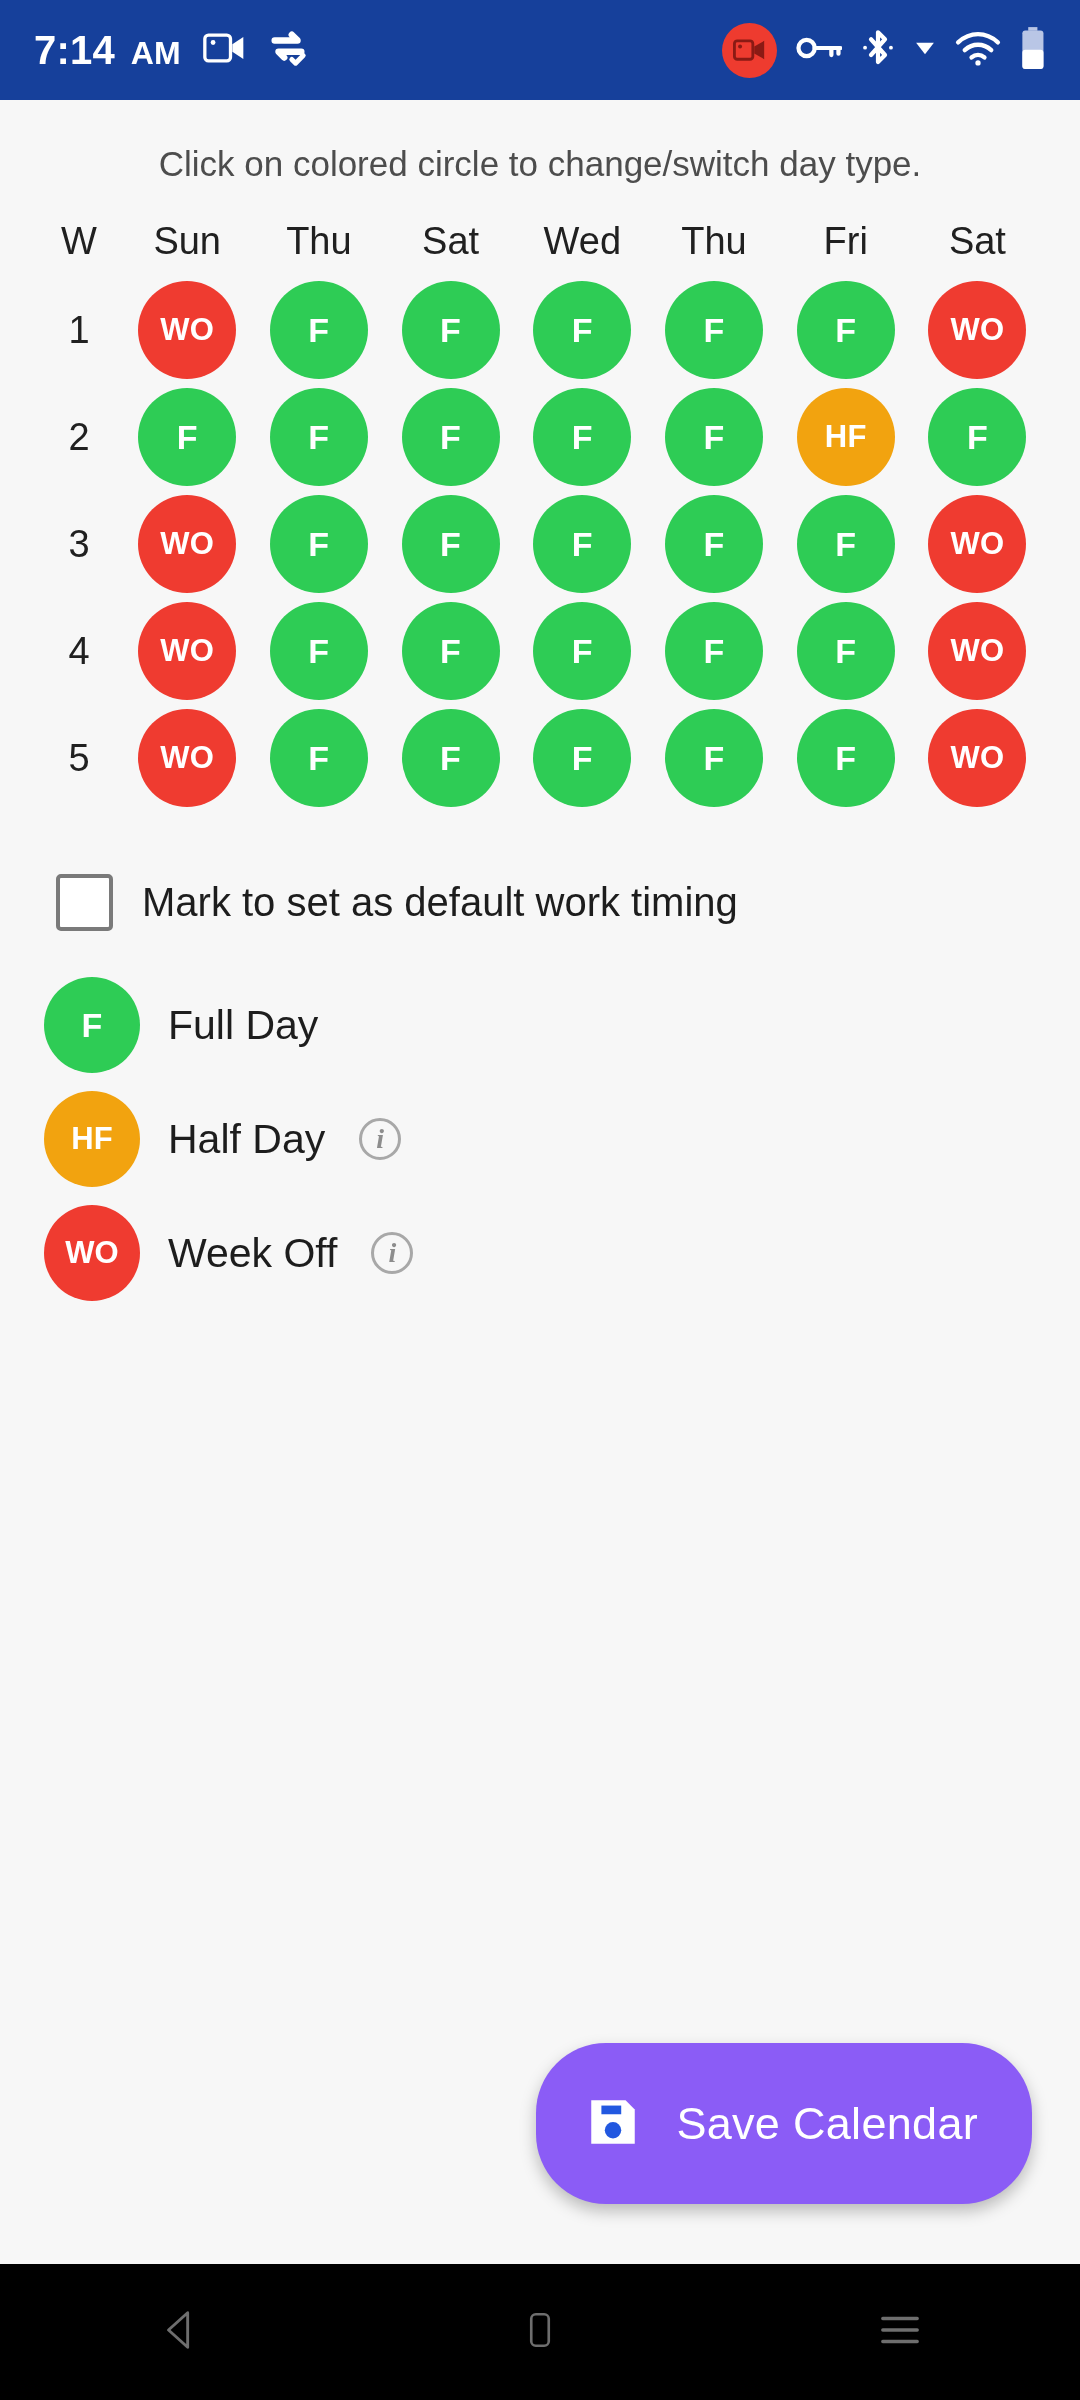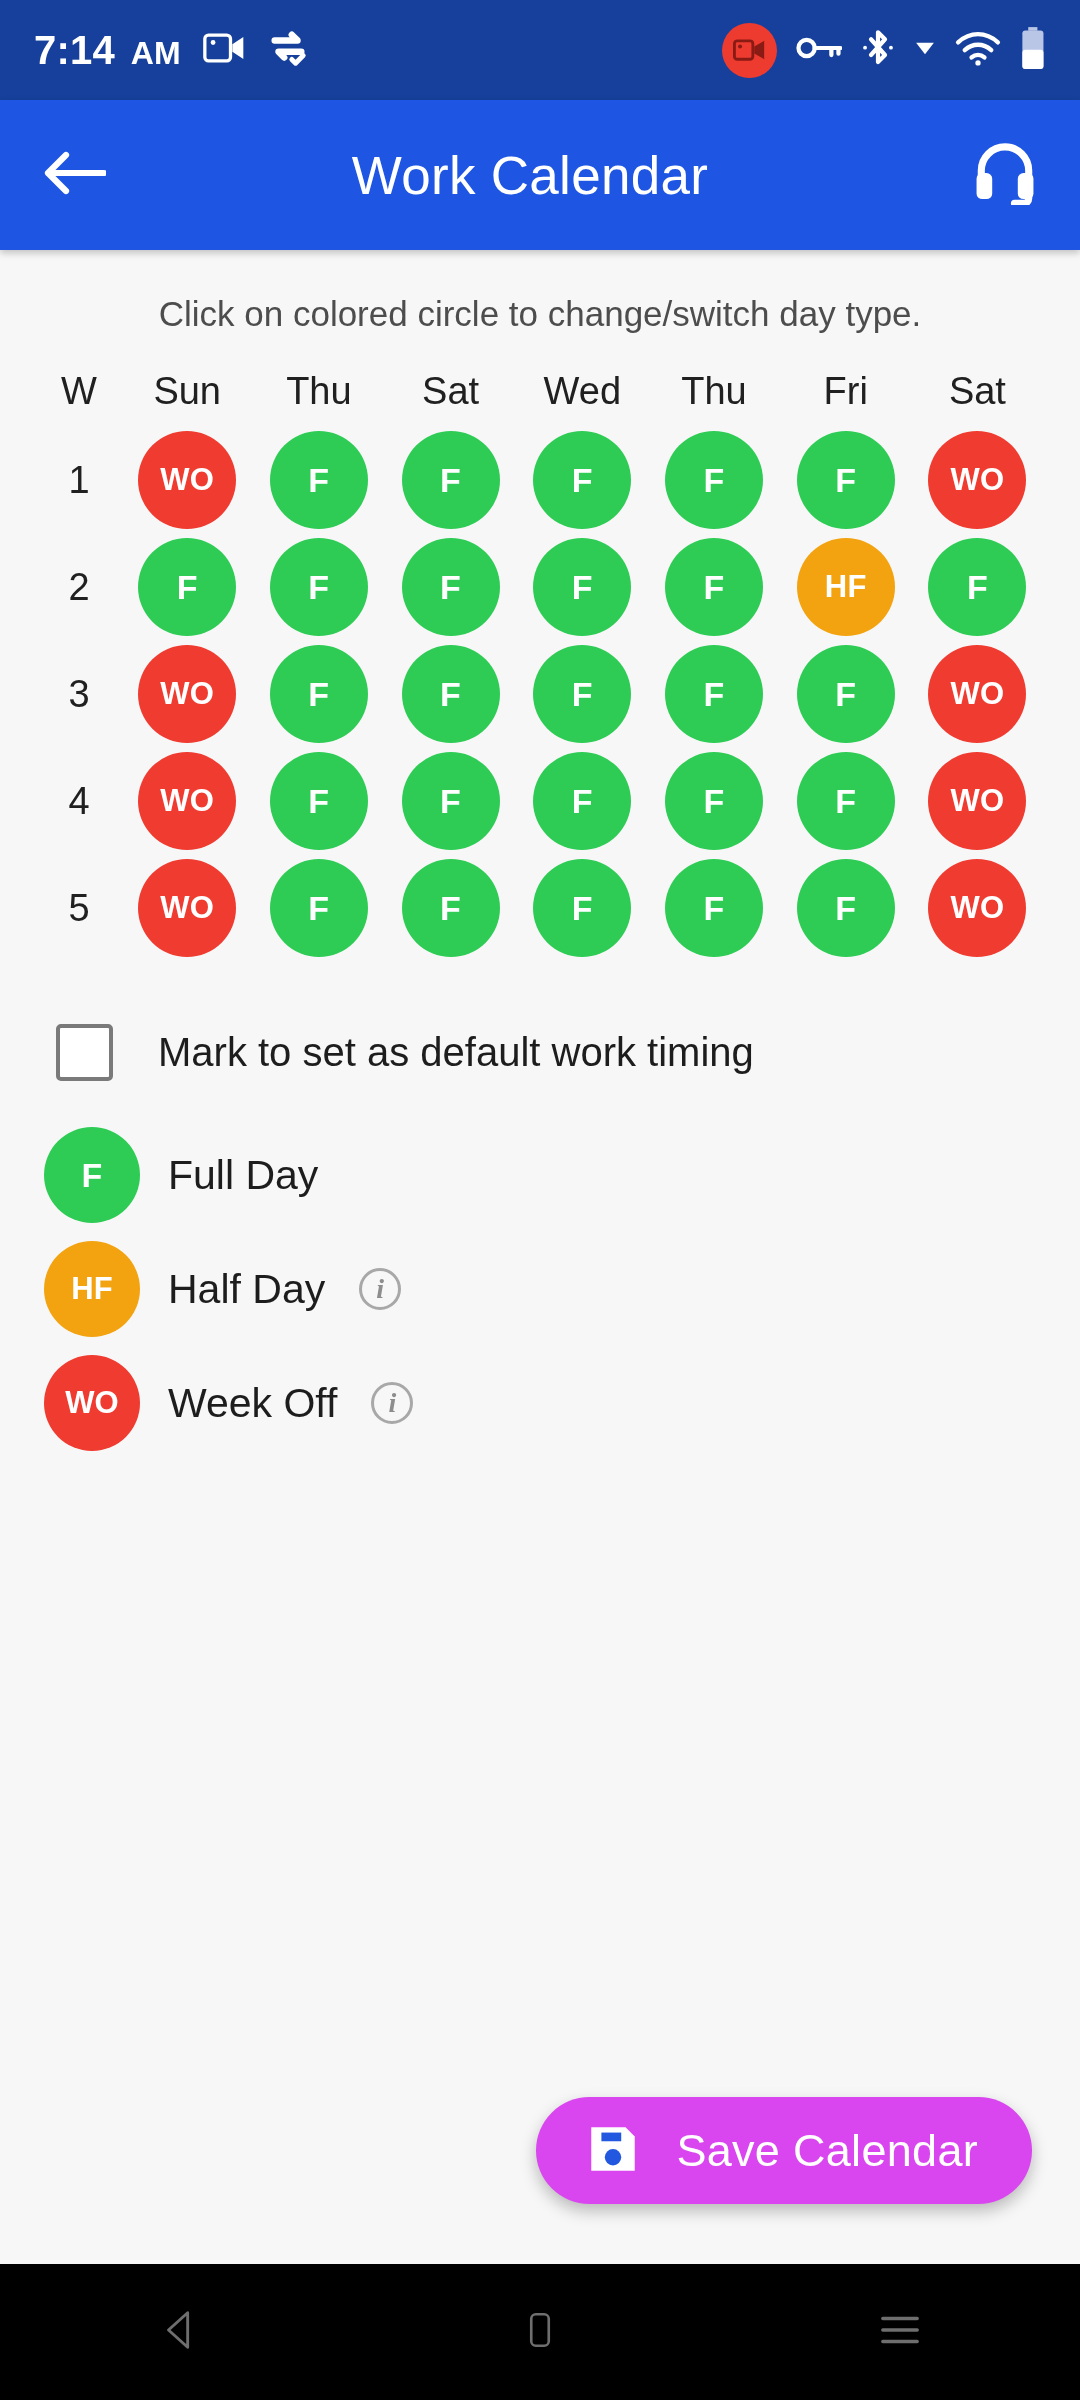--- a/index.html
+++ b/index.html
@@ -120,21 +120,21 @@
     font-size:31px; letter-spacing:0.3px;
     cursor:pointer;
     user-select:none;
   }
   .daychip.sz-f  { font-size:34px; }
 
   
   #default-row {
     display:flex; align-items:center;
     padding:58px 44px 0 56px;
-    gap:45px;
+    gap:29px;
   }
   #default-checkbox {
     width:57px; height:57px;
     border:4px solid #7a7a7a;
     border-radius:5px;
     background:#ffffff;
     flex:none;
     cursor:pointer;
   }
   #default-label { font-size:40px; color:#1d1d1d; }
@@ -165,24 +165,24 @@
   }
 
   
   #save-area {
     position:absolute;
     left:0; right:0; bottom:60px;
     display:flex; justify-content:flex-end;
     padding-right:48px;
   }
   #save-button {
-    background:#d946ef;
+    background:#8b5cf6;
     border:none;
     border-radius:70px;
-    height:107px;
+    height:161px;
     padding:0 54px 0 48px;
     display:flex; align-items:center; gap:34px;
     box-shadow:0 7px 16px rgba(0,0,0,0.25);
     cursor:pointer;
   }
   #save-label {
     color:#ffffff; font-size:45px;
     font-family:"Liberation Sans", sans-serif;
     letter-spacing:0.3px;
     white-space:nowrap;
@@ -263,40 +263,20 @@
       <span>
         <svg width="26" height="44" viewBox="0 0 14 24" fill="none">
           <rect x="4.4" y="0.6" width="5" height="2" fill="#b9c6e6"></rect>
           <rect x="1.2" y="2.4" width="11.5" height="21" rx="1.6" fill="#b9c6e6"></rect>
           <rect x="1.2" y="13" width="11.5" height="10.4" rx="1.6" fill="#ffffff"></rect>
         </svg>
       </span>
     </div>
   </div>
 
-  <div id="app-bar">
-    <div class="back-btn">
-      <span>
-        <svg width="62" height="48" viewBox="0 0 31 24" fill="none">
-          <path d="M30 12H2M11 3L2 12l9 9" stroke="#fff" stroke-width="3.1" stroke-linecap="round" stroke-linejoin="round"></path>
-        </svg>
-      </span>
-    </div>
-    <div id="app-title">Work Calendar</div>
-    <div class="support-btn">
-      <span>
-        <svg width="62" height="64" viewBox="0 0 26 27" fill="none">
-          <path d="M3 16.5V12.5C3 7 7.5 2.5 13 2.5S23 7 23 12.5v4" stroke="#fff" stroke-width="3" stroke-linecap="round"></path>
-          <rect x="1" y="13.5" width="6.6" height="11" rx="2.4" fill="#fff"></rect>
-          <rect x="18.4" y="13.5" width="6.6" height="11" rx="2.4" fill="#fff"></rect>
-          <path d="M23 22.5v1.8c0 1.1-.9 2-2 2h-4" stroke="#fff" stroke-width="3" stroke-linecap="round"></path>
-        </svg>
-      </span>
-    </div>
-  </div>
 
   <div id="content">
 
 
     <div id="hint-text">Click on colored circle to change/switch day type.</div>
 
     <div id="calendar">
       <div class="cal-row cal-head" id="cal-header">
           <div class="cal-cell cal-wcol">
             <span class="hdr-label">W</span>

